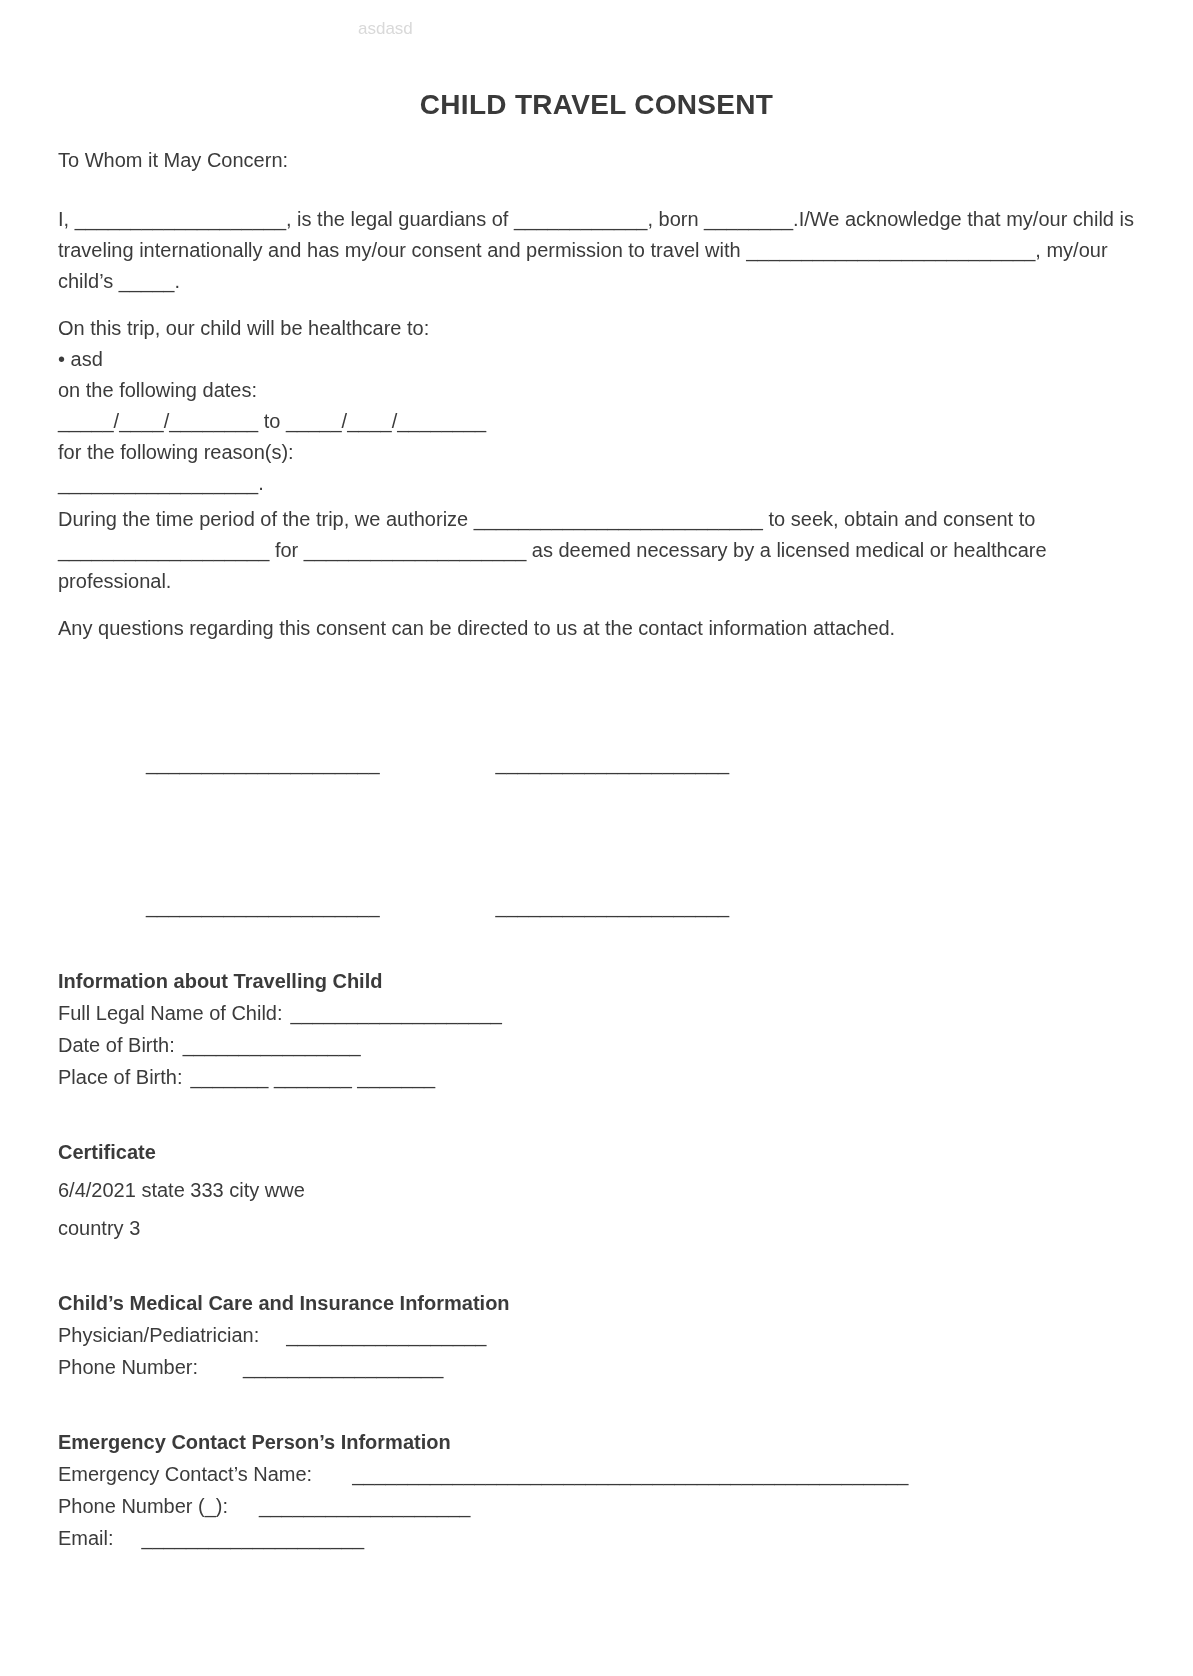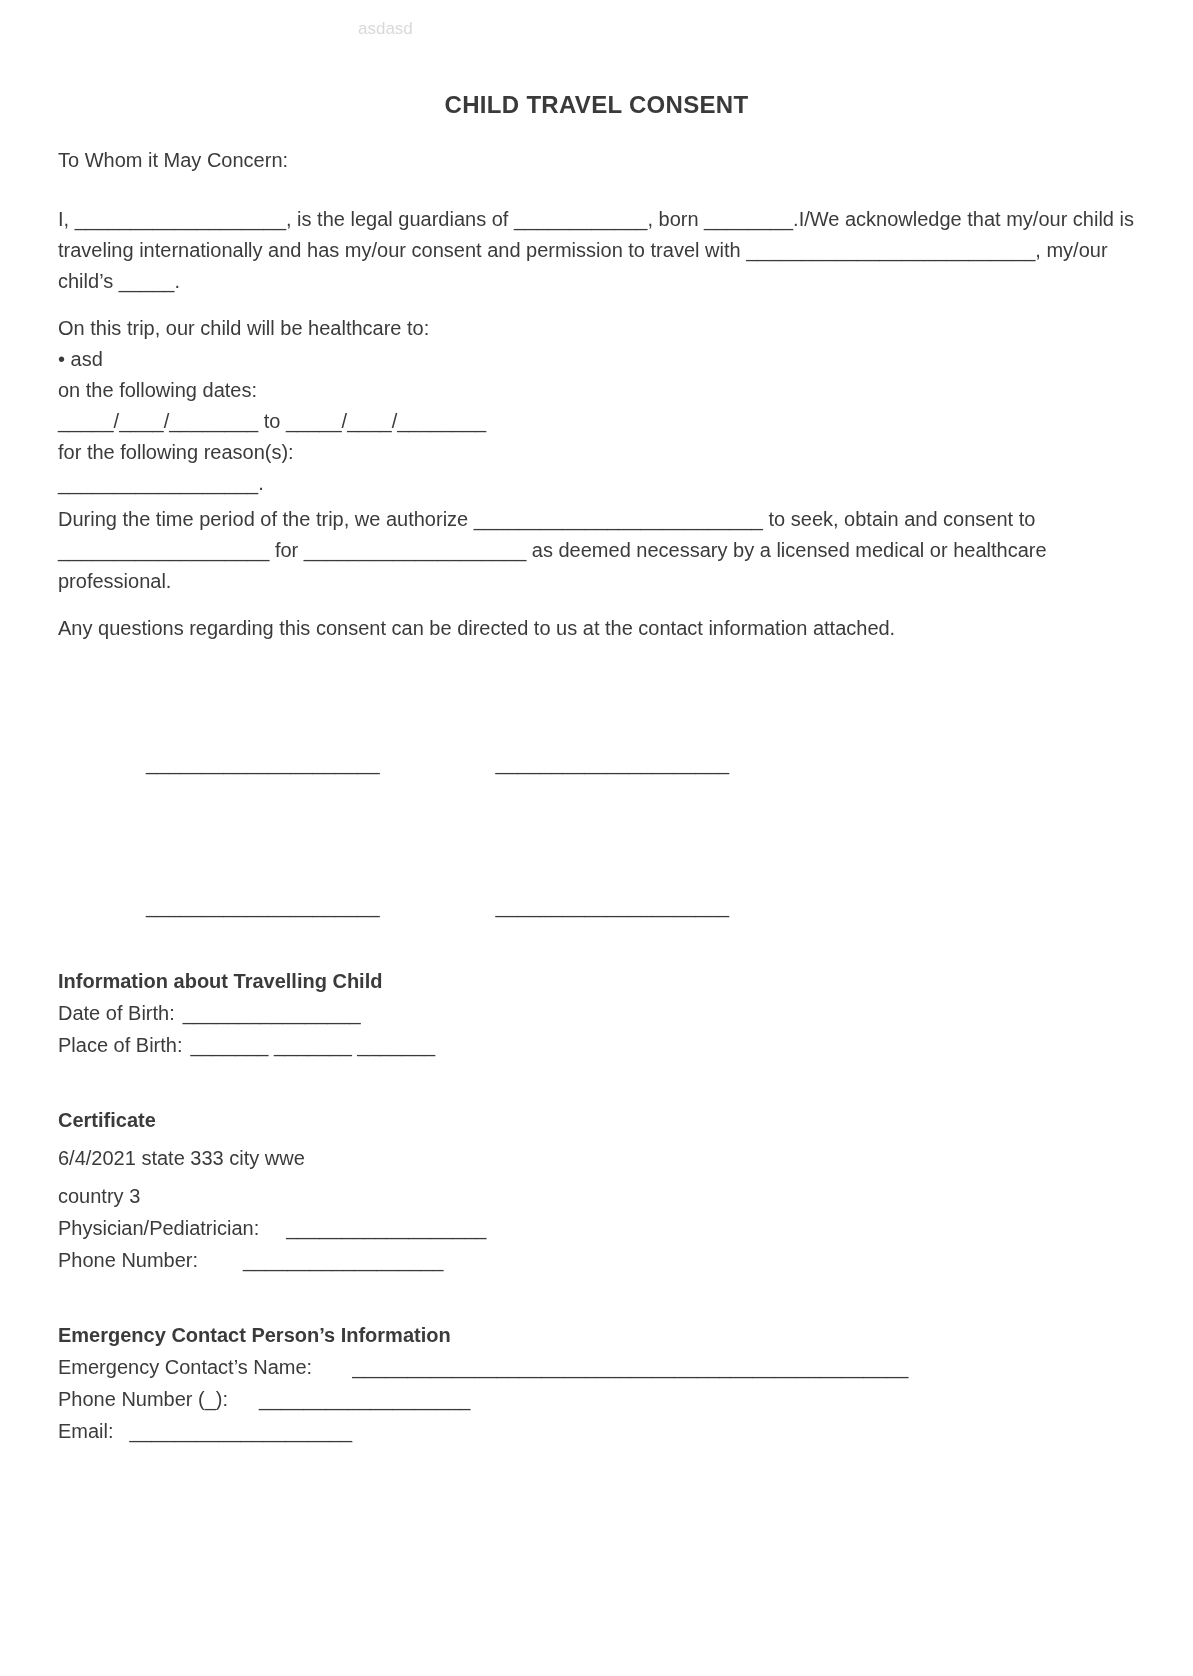--- a/index.html
+++ b/index.html
@@ -19,21 +19,21 @@
   .watermark {
     position: absolute;
     top: 22px;
     left: 358px;
     font-size: 17px;
     line-height: 14px;
     color: #d9d9d9;
   }
   .title {
     margin: 0;
-    font-size: 24px;
+    font-size: 28px;
     line-height: 33px;
     font-weight: 700;
     text-align: center;
     letter-spacing: 0.3px;
     color: #3a3a3a;
   }
   p { margin: 0; }
   .salutation { margin-top: 24px; }
   .ack { margin-top: 28px; }
   .trip { margin-top: 16px; }
@@ -48,21 +48,21 @@
   .sig-row-1 { margin-top: 104px; }
   .sig-row-2 { margin-top: 112px; }
   .heading {
     font-weight: 700;
     margin-top: 44px;
     line-height: 31px;
   }
   .row { line-height: 32px; }
   .g8  { margin-left: 8px; }
   .g27 { margin-left: 27px; }
-  .g28 { margin-left: 16px; }
+  .g28 { margin-left: 28px; }
   .g31 { margin-left: 31px; }
   .g40 { margin-left: 40px; }
   .g45 { margin-left: 45px; }
   .cert-line { line-height: 31px; margin-top: 7px; }
 </style>
 </head>
 <body>
 
 <div class="page">
 
@@ -92,30 +92,34 @@
     <span>_____________________</span>
   </div>
 
   <div class="sig-row sig-row-2">
     <span>_____________________</span>
     <span>_____________________</span>
   </div>
 
   <p class="heading">Information about Travelling Child</p>
   <p class="row">
+    <span>Full Legal Name of Child:</span><span class="g8">___________________</span>
+  </p>
+  <p class="row">
     <span>Date of Birth:</span><span class="g8">________________</span>
   </p>
   <p class="row">
     <span>Place of Birth:</span><span class="g8">_______ _______ _______</span>
   </p>
 
   <p class="heading">Certificate</p>
   <p class="cert-line">6/4/2021 state 333 city wwe</p>
   <p class="cert-line">country 3</p>
 
+  <p class="heading">Child’s Medical Care and Insurance Information</p>
   <p class="row">
     <span>Physician/Pediatrician:</span><span class="g27">__________________</span>
   </p>
   <p class="row">
     <span>Phone Number:</span><span class="g45">__________________</span>
   </p>
 
   <p class="heading">Emergency Contact Person’s Information</p>
   <p class="row">
     <span>Emergency Contact’s Name:</span><span class="g40">__________________________________________________</span>

